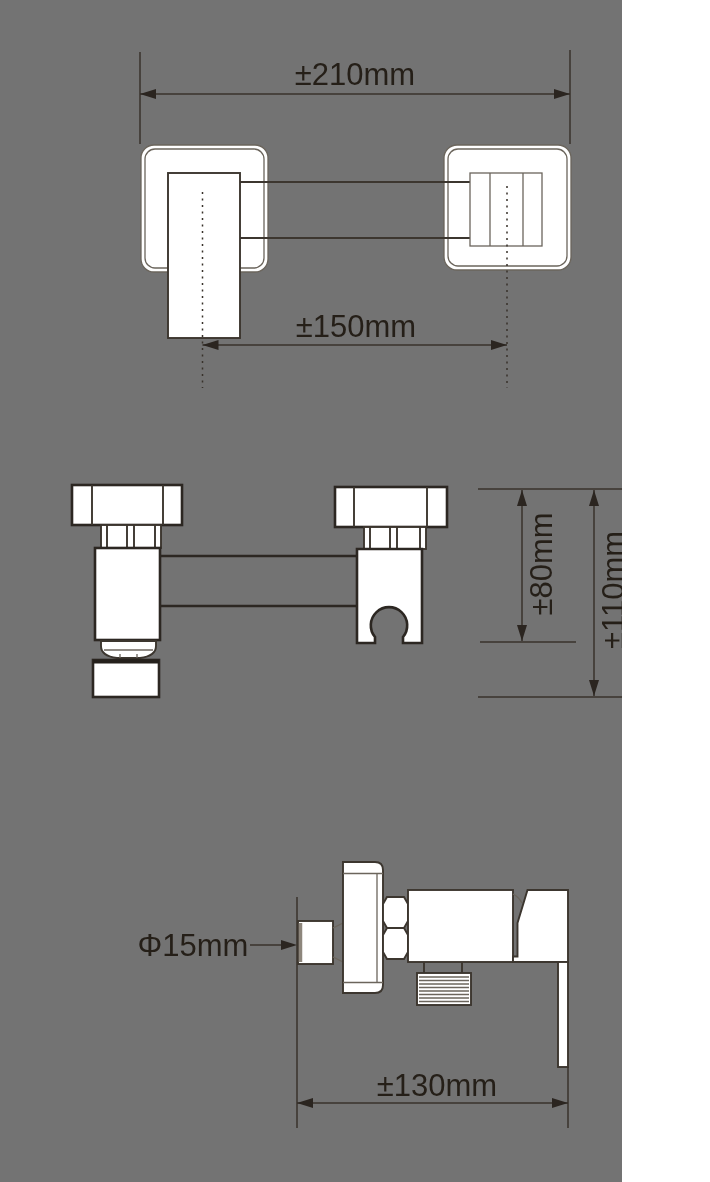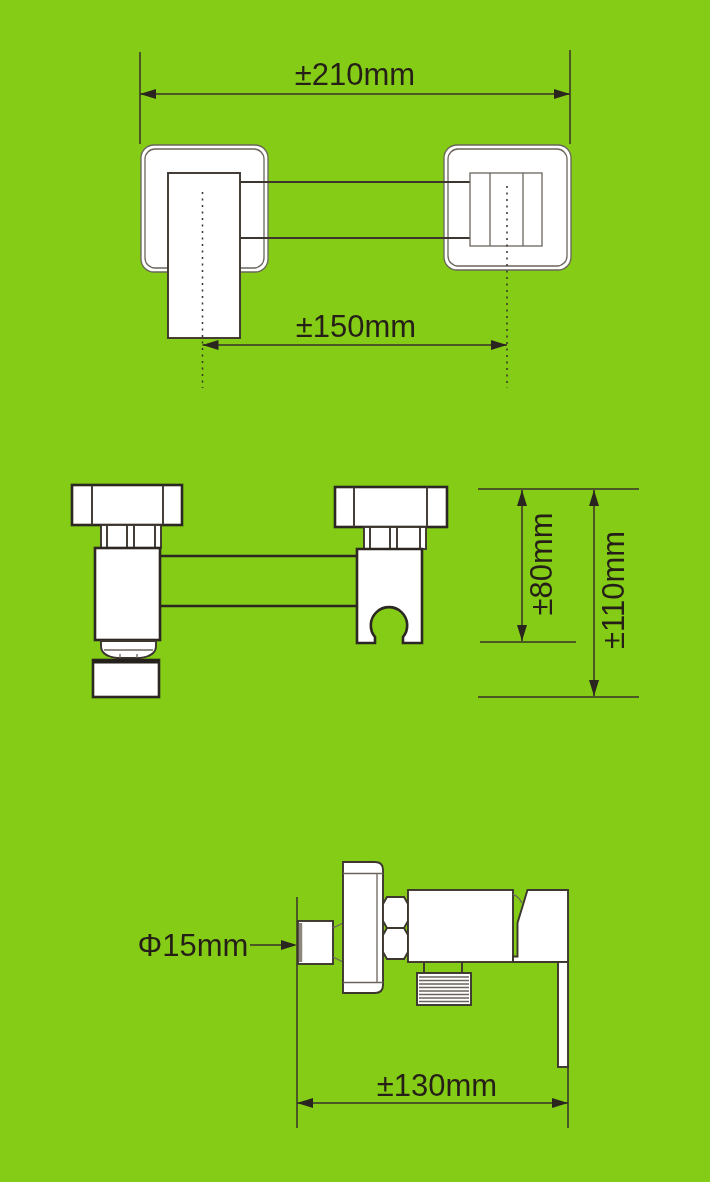--- a/index.html
+++ b/index.html
@@ -1,19 +1,19 @@
 <!DOCTYPE html>
 <html><head>
 <meta charset="utf-8">
 <style>
   html,body{margin:0;padding:0;background:#ffffff;}
   .sheet{
     position:relative;
-    width:710px;height:1182px;
-    background:#84cc16;
+    width:622px;height:1182px;
+    background:#737373;
     font-family:"Liberation Sans", sans-serif;
     overflow:hidden;
   }
   svg{display:block;}
   
   .ln-thin  { stroke:#6b655c; stroke-width:1.3; fill:none; }
   .ln-med   { stroke:#3c362f; stroke-width:1.9; fill:none; }
   .ln-thick { stroke:#2c2722; stroke-width:2.6; fill:none; }
   .ln-xthick{ stroke:#24201b; stroke-width:4;   fill:none; }
   .shade    { stroke:#8d867c; stroke-width:3.5; fill:none; }

